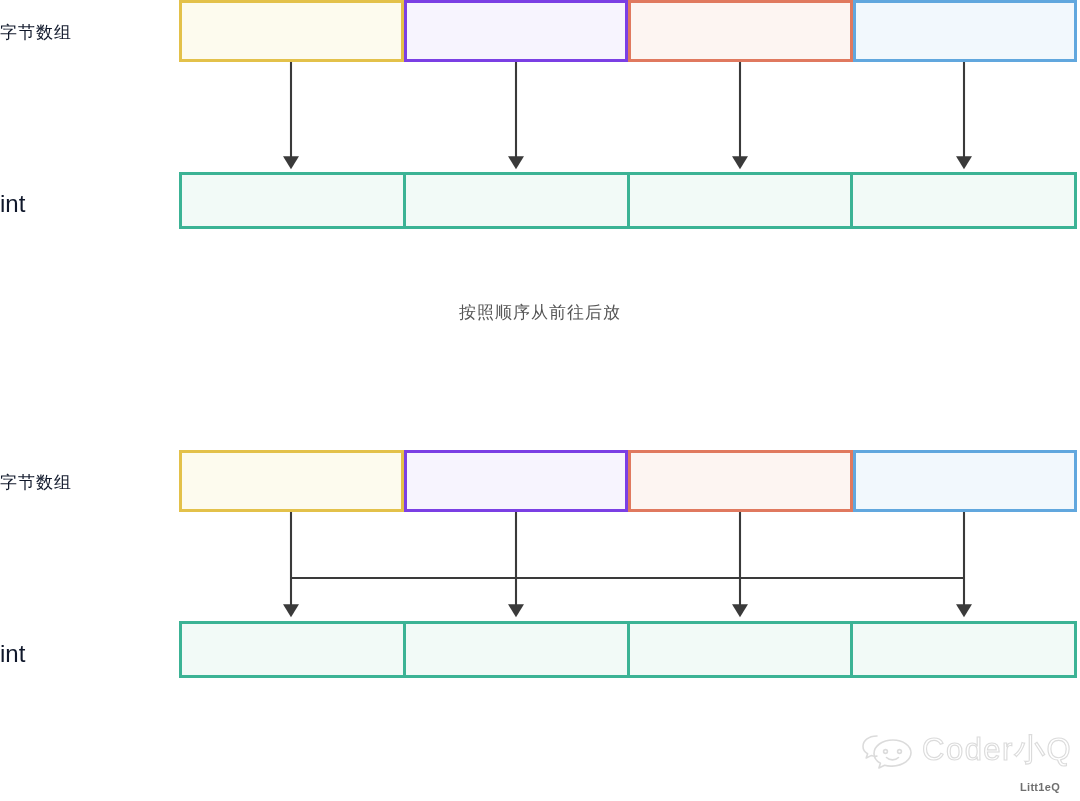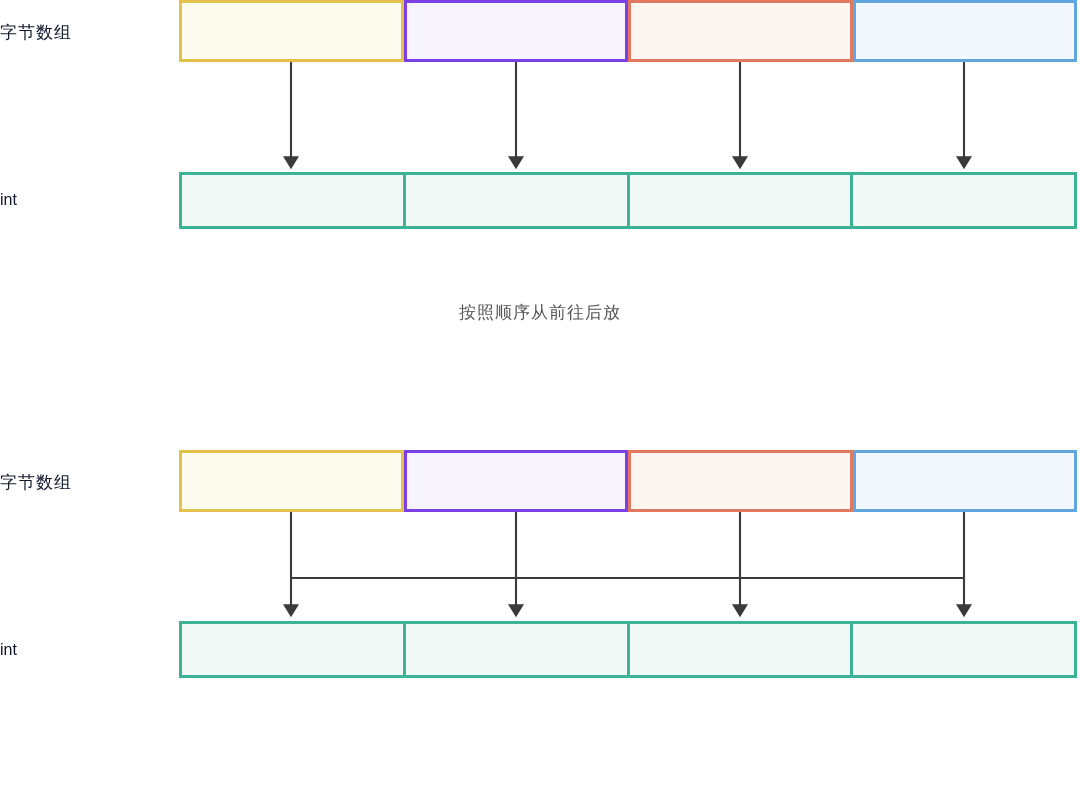--- a/index.html
+++ b/index.html
@@ -26,21 +26,21 @@
   .row-label {
     position: absolute;
     width: 178px;
     text-align: left;
     color: #0f172a;
     font-size: 17px;
     line-height: 1;
     letter-spacing: 1px;
     white-space: nowrap;
   }
-  .row-label.latin { font-size: 16px; letter-spacing: 0; }
+  .row-label.latin { font-size: 24px; letter-spacing: 0; }
 
   
   .byte-strip {
     position: absolute;
     left: 179px;
     width: 898px;
     height: 62px;
     display: flex;
     box-sizing: border-box;
   }
@@ -195,14 +195,30 @@
   <div class="row-label latin" style="left:0px; top:642px;">int</div>
 
   <div class="int-strip" style="top:621px;">
     <div class="int-cell"></div>
     <div class="int-cell"></div>
     <div class="int-cell"></div>
     <div class="int-cell"></div>
   </div>
 
 
+  <div id="watermark">
+    <svg class="wm-logo" viewBox="0 0 214 40" width="214" height="40">
+      <g fill="none" stroke="#9a9a9a" stroke-width="1.6" stroke-linecap="round" stroke-linejoin="round">
+
+        <path d="M17 7 C8 7 3 12 3 17.5 C3 20.5 4.8 23.1 7.6 24.8 L6.2 29 L11.1 26.6 C12.9 27.1 14.9 27.3 16.9 27.1"></path>
+
+        <path d="M33 11 C22 11 14 17.2 14 24.4 C14 28.4 16.5 32 20.4 34.2 L18.9 39 L24.6 36.3 C27 37 29.6 37.3 32.3 37.1 C43.5 36.6 51 30.6 51 23.8 C51 16.8 43.3 11 33 11 Z"></path>
+
+        <circle cx="25.5" cy="22.5" r="1.9"></circle>
+        <circle cx="39.5" cy="22.5" r="1.9"></circle>
+        <path d="M26.5 28.5 C29.8 31.6 35.2 31.6 38.5 28.5"></path>
+      </g>
+      <text x="62" y="31" font-family="'Liberation Sans', sans-serif" font-size="31" fill="none" stroke="#9a9a9a" stroke-width="1.15" letter-spacing="1.5">Coder小Q</text>
+    </svg>
+    <div class="wm-handle">Litt1eQ</div>
+  </div>
 
 </div>
 
 </body></html>

